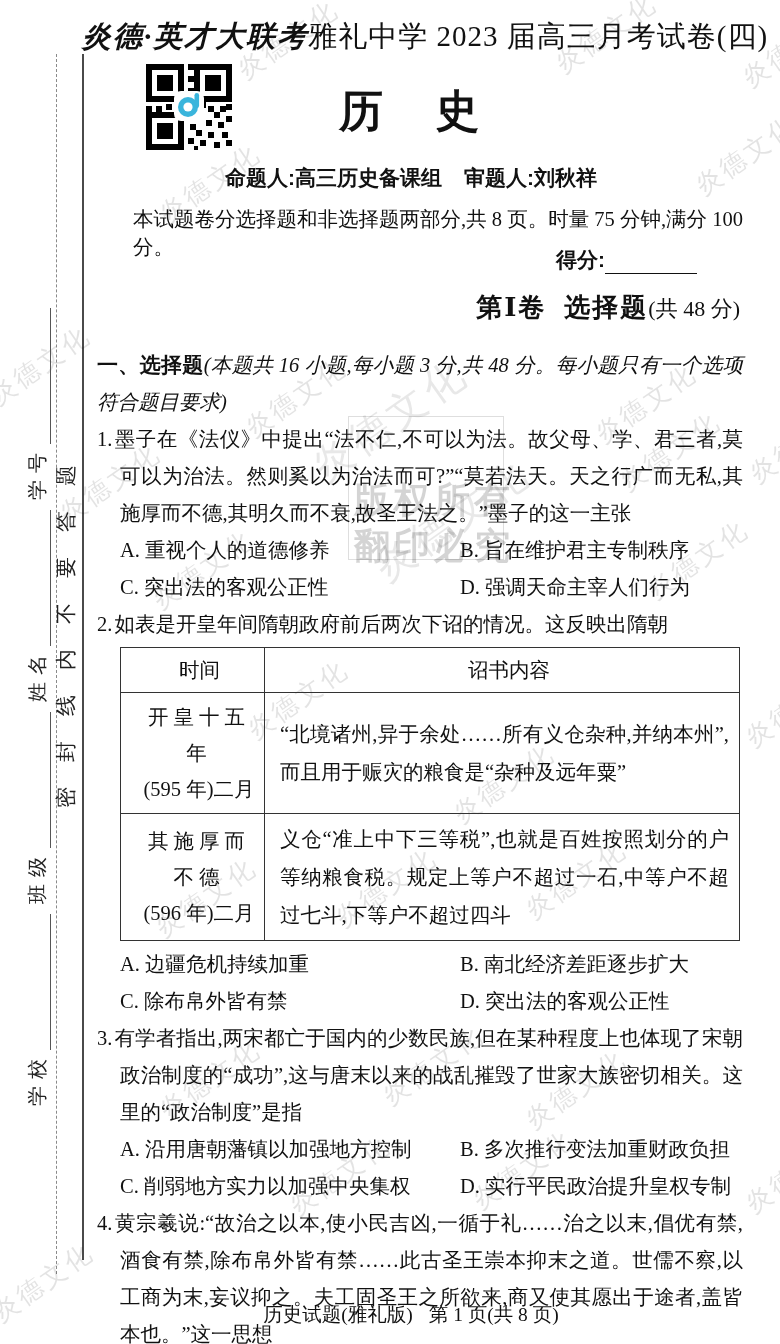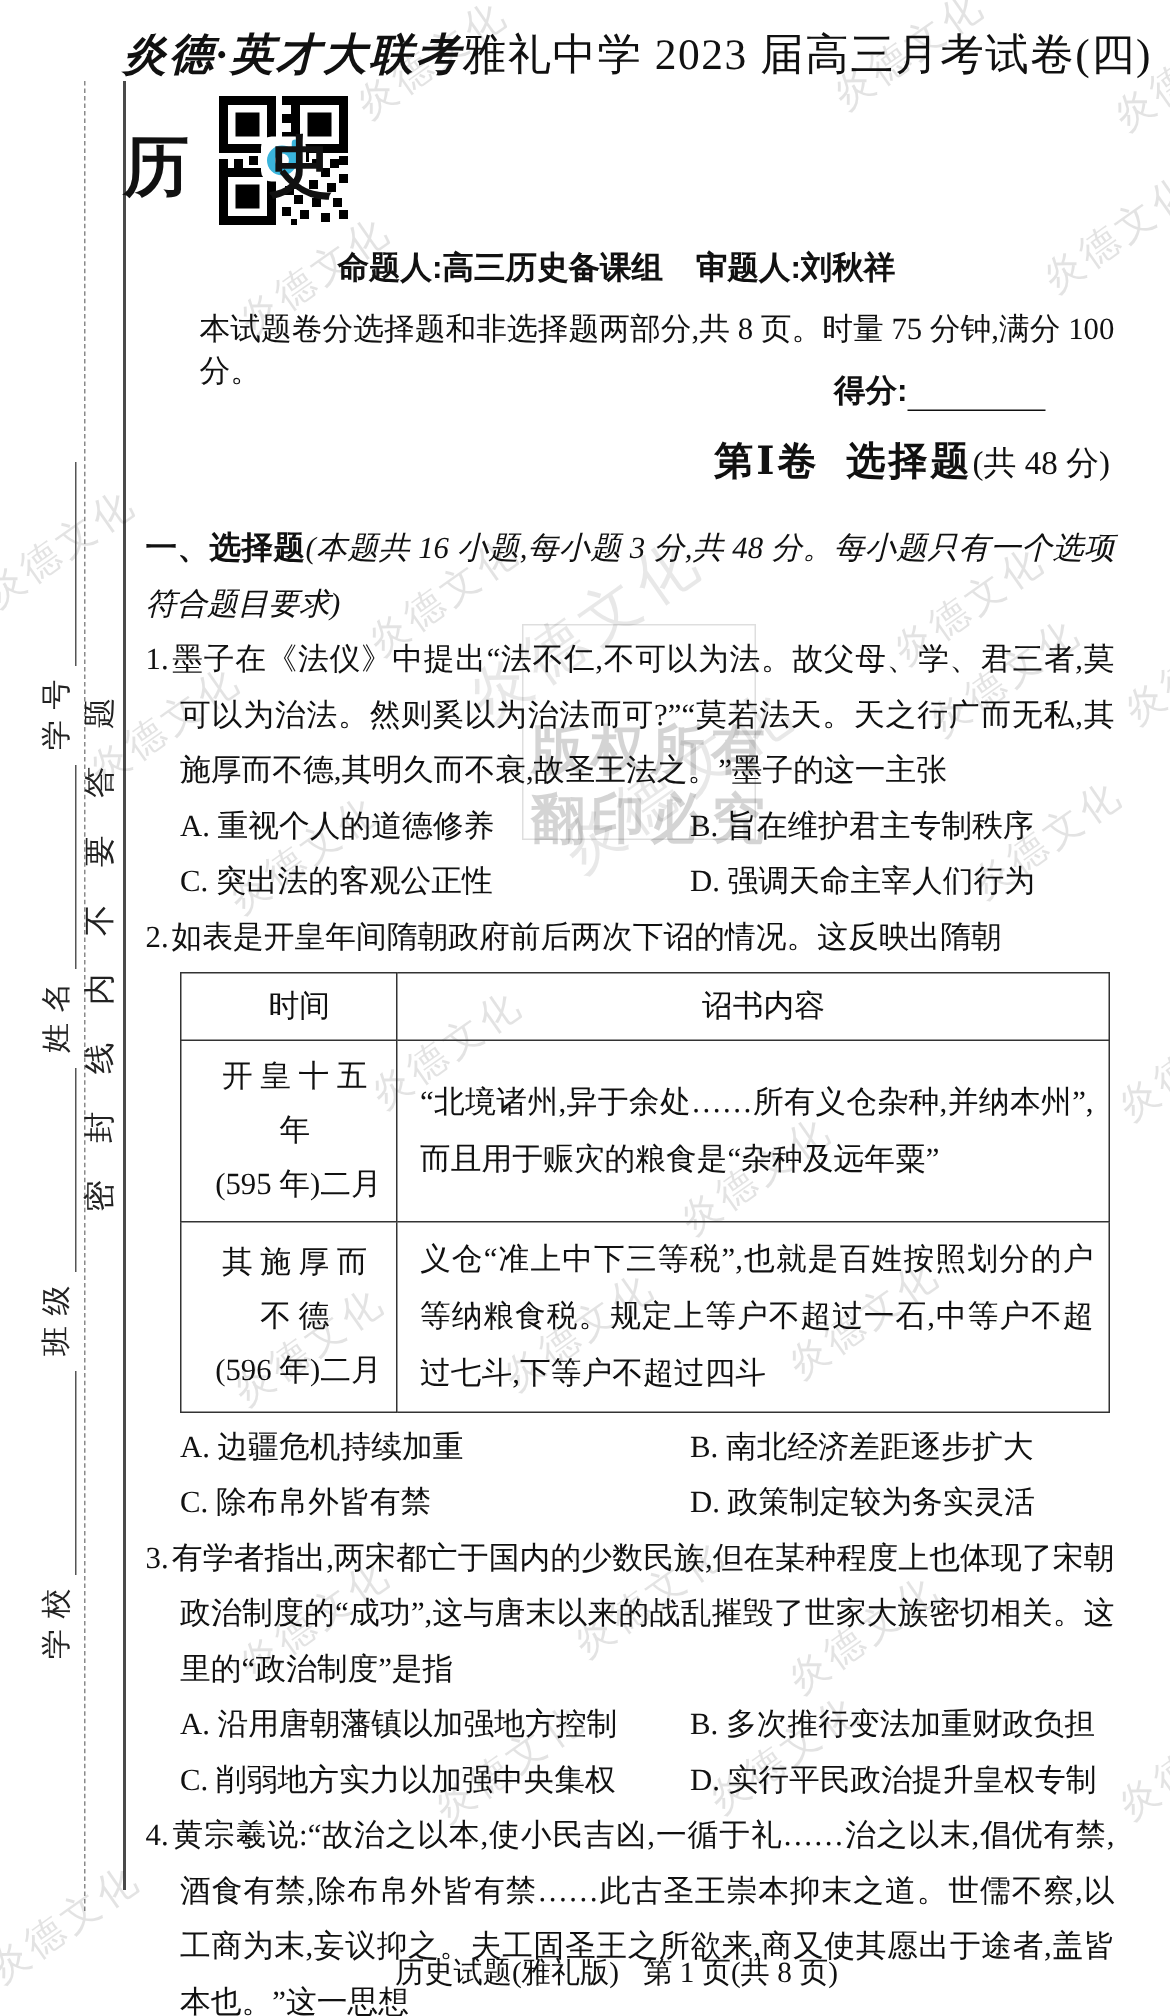--- a/index.html
+++ b/index.html
@@ -36,21 +36,21 @@
     transform:rotate(-90deg);transform-origin:0 0;
     font-size:21px;letter-spacing:25px;line-height:50px;text-align:center;
     white-space:nowrap;color:#222;z-index:2;
   }
   
   .main-title{position:absolute;top:17px;left:82px;width:668px;text-align:center;
     white-space:nowrap;font-size:29px;z-index:2;}
   .series{font-weight:bold;font-style:italic;letter-spacing:2px;}
   .exam{letter-spacing:1px;}
   .qr{position:absolute;left:144px;top:62px;z-index:2;}
-  .subject{position:absolute;top:82px;left:82px;width:658px;
+  .subject{position:absolute;top:82px;left:82px;width:658px;text-align:center;
     font-size:44px;font-weight:bold;letter-spacing:4px;
     font-family:"Liberation Sans","DejaVu Sans",sans-serif;z-index:2;}
   .authors{position:absolute;top:164px;left:82px;width:658px;text-align:center;
     font-size:21px;font-weight:bold;
     font-family:"Liberation Sans","DejaVu Sans",sans-serif;z-index:2;}
   .authors .reviewer{margin-left:16px;}
   .exam-note{position:absolute;top:205px;left:133px;font-size:20.5px;z-index:2;}
   .score{position:absolute;top:246px;left:556px;font-size:21px;font-weight:bold;
     font-family:"Liberation Sans","DejaVu Sans",sans-serif;z-index:2;}
   .score-blank{display:inline-block;width:92px;height:21px;border-bottom:1.5px solid #111;vertical-align:bottom;}
@@ -263,21 +263,21 @@
         </tr>
       </tbody>
         </table>
       <div class="opts">
         <div class="opt-row">
           <span class="c1">A. 边疆危机持续加重</span>
           <span class="c2">B. 南北经济差距逐步扩大</span>
         </div>
         <div class="opt-row">
           <span class="c1">C. 除布帛外皆有禁</span>
-          <span class="c2">D. 政策制定较为务实灵活</span>
+          <span class="c2">D. 突出法的客观公正性</span>
         </div>
       </div>
     </div>
 
     <div class="q">
       <p class="stem">
         <span class="qnum">3.</span><span>有学者指出,两宋都亡于国内的少数民族,但在某种程度上也体现了宋朝政治制度的“成功”,这与唐末以来的战乱摧毁了世家大族密切相关。这里的“政治制度”是指</span>
       </p>
       <div class="opts">
         <div class="opt-row">

